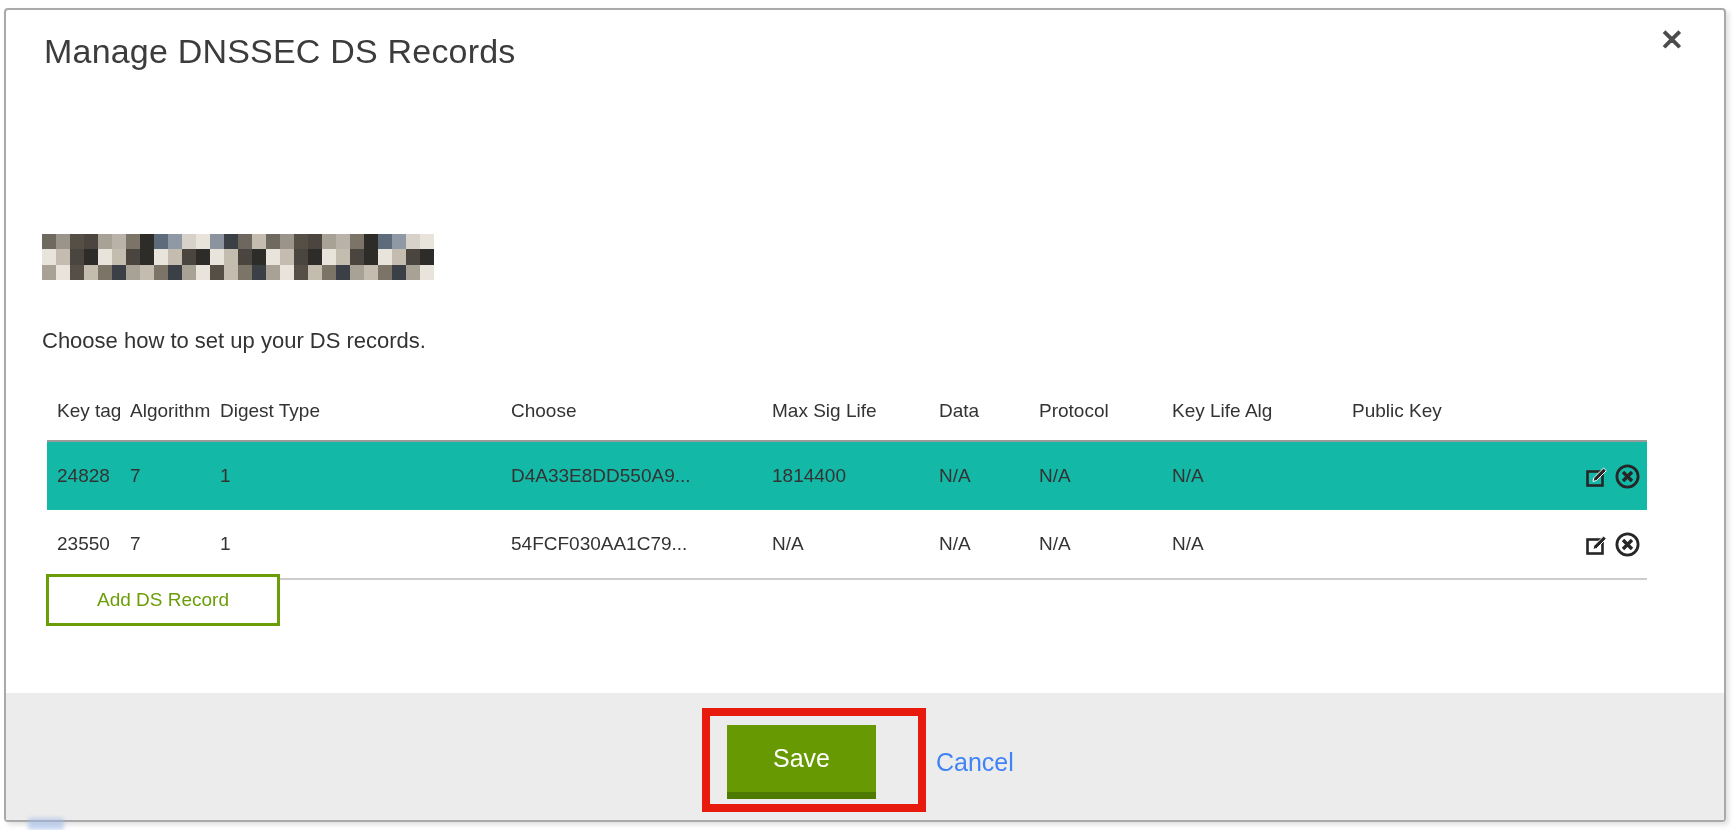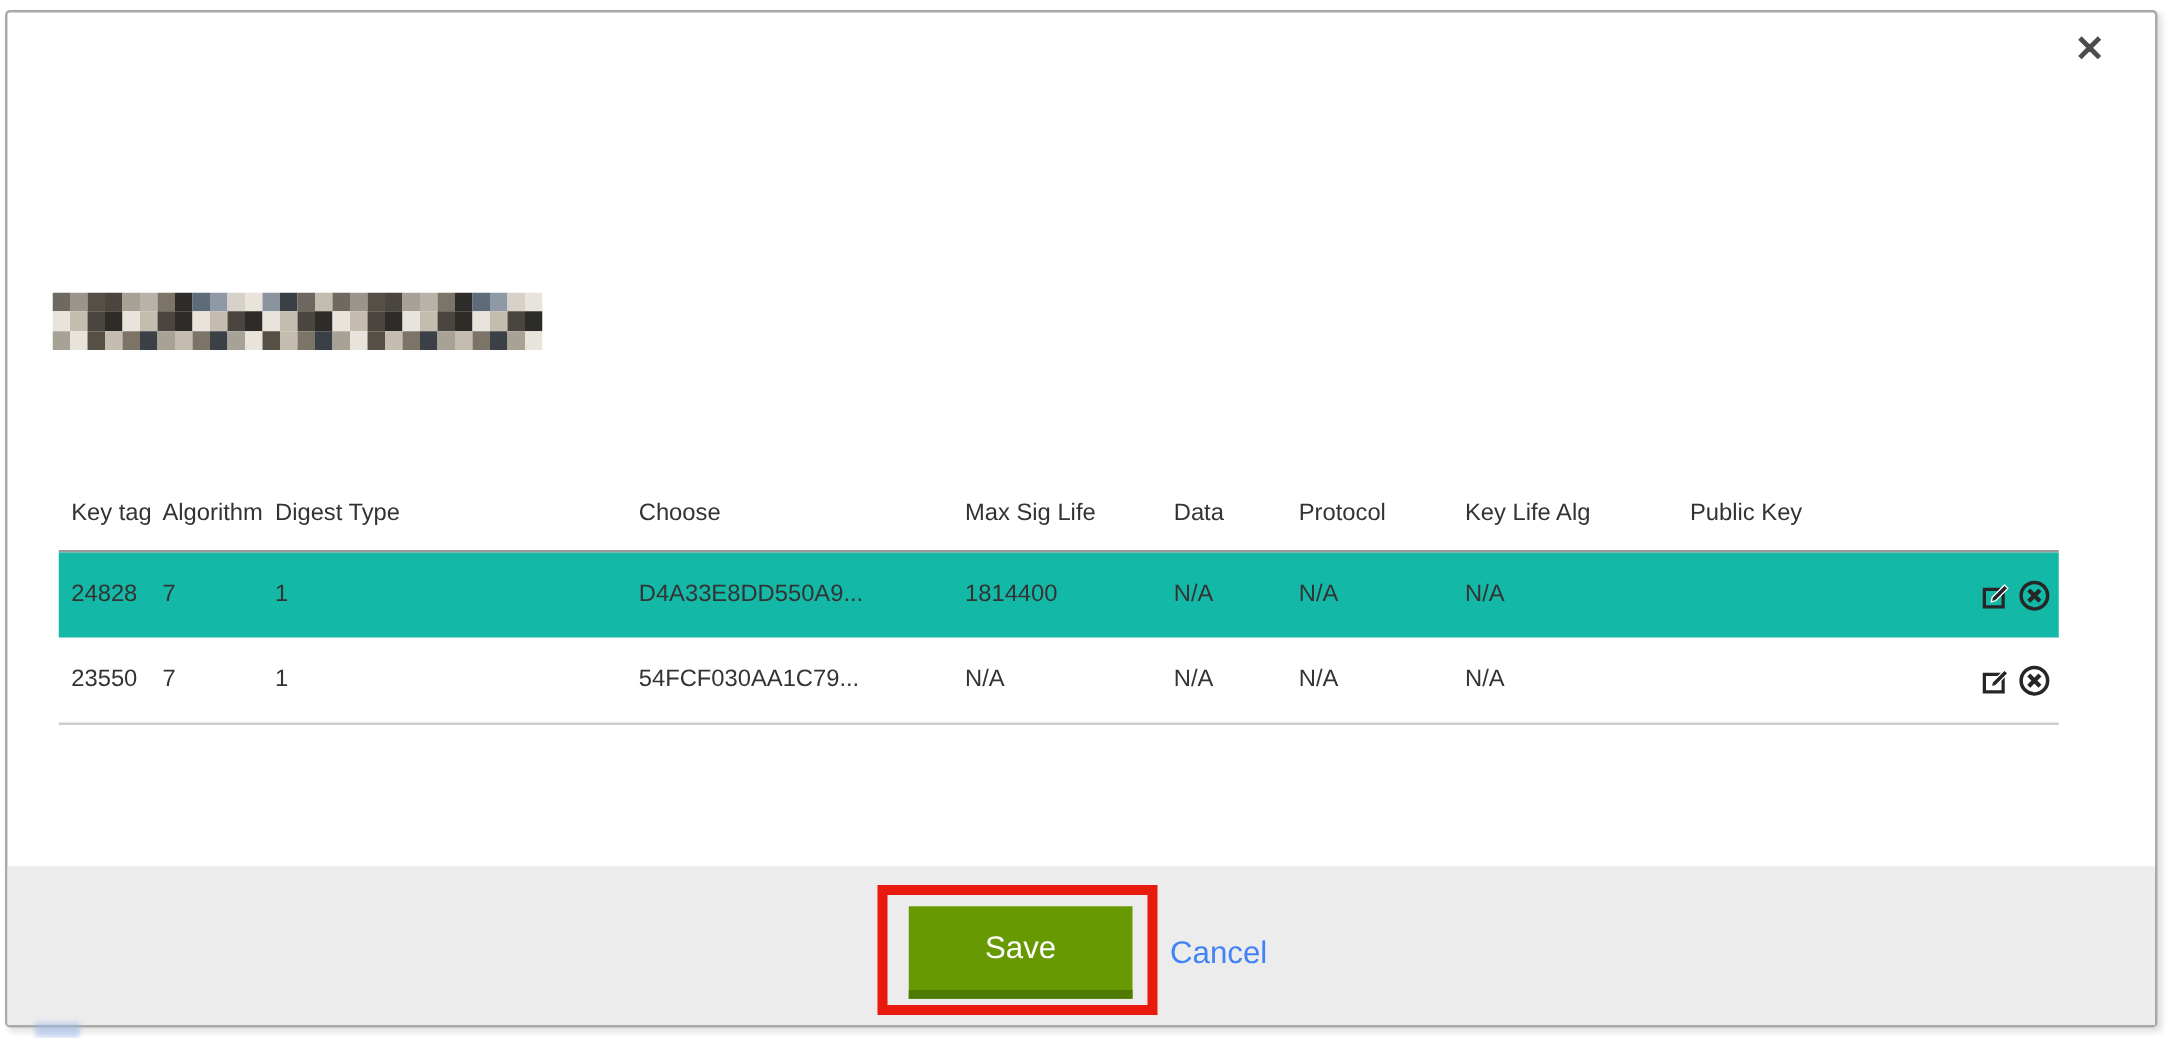--- a/index.html
+++ b/index.html
@@ -59,41 +59,42 @@
   .footer {
     position:absolute; left:0; bottom:0; width:100%; height:127px;
     background:#ececec;
   }
 
   .annotation-box {
     position:absolute; left:696px; top:698px; width:224px; height:104px;
     border:8px solid #e8190d; background:transparent; pointer-events:none;
   }
   .save-btn {
-    position:absolute; left:721px; top:715px; width:179px; height:74px;
+    position:absolute; left:721px; top:715px; width:149px; height:74px;
     background:#679a02; border:none; border-bottom:7px solid #4f7a02;
     color:#ffffff; font-size:25px; font-family:"Liberation Sans", sans-serif;
     cursor:pointer;
   }
   .cancel-link {
     position:absolute; left:930px; top:738px;
     font-size:25px; color:#4183f7; cursor:pointer; text-decoration:none;
   }
 
   .bg-artifact {
     position:absolute; left:28px; top:818px; width:36px; height:12px;
     background:#9db8e8; opacity:0.55; filter:blur(2px);
     border-radius:2px;
   }
 </style>
 </head>
 <body>
 
 <div class="dialog">
 
+  <div class="title">Manage DNSSEC DS Records</div>
 
   <div class="close-btn">✕</div>
 
   <div class="domain-redacted">
       <div style="background: rgb(111, 106, 96);"></div>
       <div style="background: rgb(154, 148, 138);"></div>
       <div style="background: rgb(86, 79, 69);"></div>
       <div style="background: rgb(74, 70, 63);"></div>
       <div style="background: rgb(168, 162, 150);"></div>
       <div style="background: rgb(184, 178, 168);"></div>
@@ -170,20 +171,21 @@
       <div style="background: rgb(125, 116, 104);"></div>
       <div style="background: rgb(59, 63, 70);"></div>
       <div style="background: rgb(168, 162, 150);"></div>
       <div style="background: rgb(196, 188, 174);"></div>
       <div style="background: rgb(125, 116, 104);"></div>
       <div style="background: rgb(59, 63, 70);"></div>
       <div style="background: rgb(168, 162, 150);"></div>
       <div style="background: rgb(232, 228, 220);"></div>
     </div>
 
+  <div class="instruction">Choose how to set up your DS records.</div>
 
   <div class="ds-table">
     <div class="t-row t-head">
       <div>Key tag</div>
       <div>Algorithm</div>
       <div>Digest Type</div>
       <div>Choose</div>
       <div>Max Sig Life</div>
       <div>Data</div>
       <div>Protocol</div>
@@ -240,20 +242,21 @@
             <svg width="27" height="27" viewBox="0 0 27 27">
               <circle cx="13.5" cy="13.5" r="10.6" fill="none" stroke="#262626" stroke-width="2.8"></circle>
               <path d="M9 9 L18 18 M18 9 L9 18" stroke="#262626" stroke-width="3.4"></path>
             </svg>
           </span>
         </div>
       </div>
     </div>
   </div>
 
+  <button class="add-btn">Add DS Record</button>
 
   <div class="footer"></div>
 
   <div class="annotation-box"></div>
 
   <button class="save-btn">Save</button>
 
   <a class="cancel-link">Cancel</a>
 
 </div>

